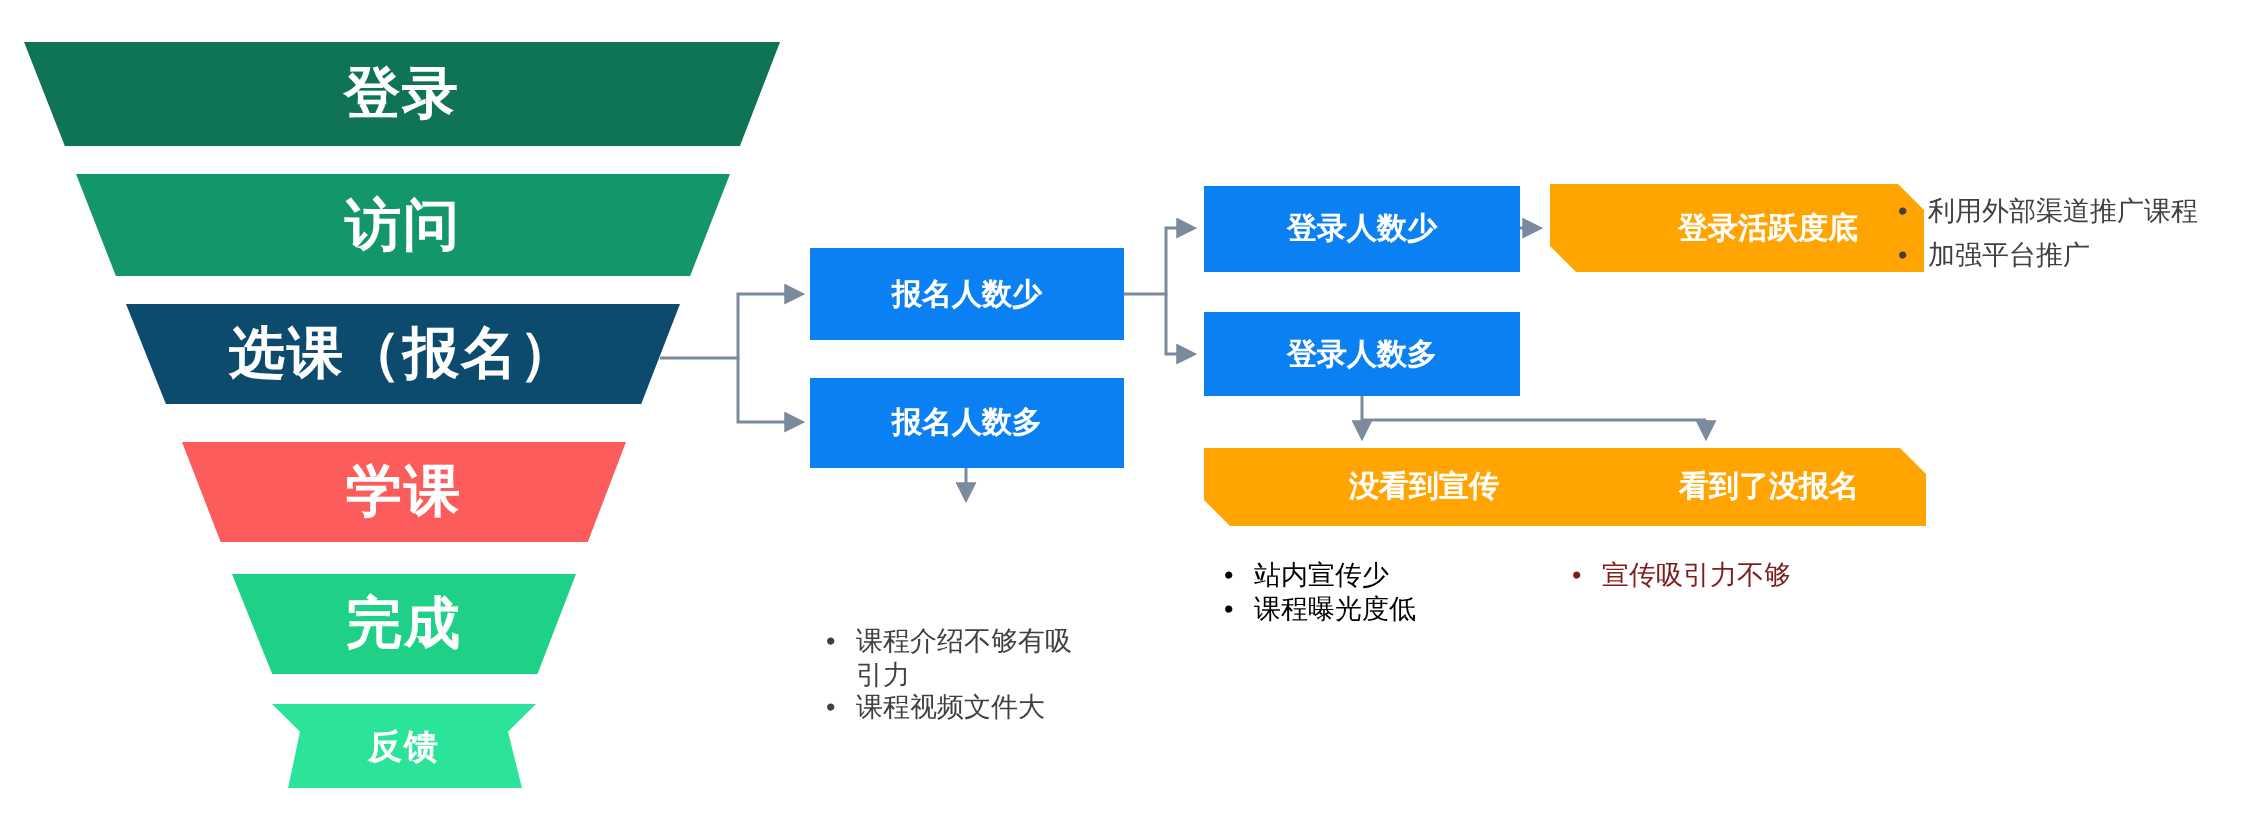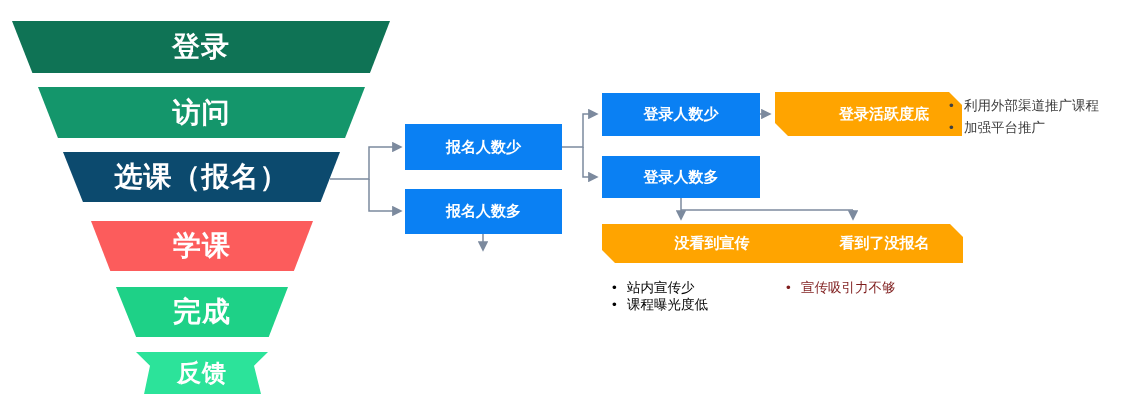--- a/index.html
+++ b/index.html
@@ -7,21 +7,21 @@
   #stage{position:relative;width:1127px;height:417px;background:#ffffff;overflow:hidden;}
 
   
   .funnel-level{position:absolute;display:flex;align-items:center;justify-content:center;
     color:#ffffff;font-weight:700;font-size:28px;letter-spacing:1px;}
   .fl-1{left:12px;top:21px;width:378px;height:52px;clip-path:polygon(0 0,100% 0,94.7% 100%,5.4% 100%);}
   .fl-2{left:38px;top:87px;width:327px;height:51px;clip-path:polygon(0 0,100% 0,93.9% 100%,6.1% 100%);}
   .fl-3{left:63px;top:152px;width:277px;height:50px;clip-path:polygon(0 0,100% 0,93% 100%,7.2% 100%);}
   .fl-4{left:91px;top:221px;width:222px;height:50px;clip-path:polygon(0 0,100% 0,91.4% 100%,8.7% 100%);}
   .fl-5{left:116px;top:287px;width:172px;height:50px;clip-path:polygon(0 0,100% 0,88.8% 100%,11.7% 100%);}
-  .fl-6{left:136px;top:352px;width:132px;height:42px;font-size:24px;
+  .fl-6{left:136px;top:352px;width:132px;height:42px;font-size:17px;
     clip-path:polygon(0 0,100% 0,89.4% 33%,94.7% 100%,6.1% 100%,10.6% 33%);}
 
   
   .flow-box{position:absolute;display:flex;align-items:center;justify-content:center;
     color:#ffffff;font-weight:700;font-size:15px;white-space:nowrap;}
   .bevel{clip-path:polygon(0 0,calc(100% - 13px) 0,100% 13px,100% 100%,13px 100%,0 calc(100% - 13px));padding-left:31px;}
   .bx-signup-few{left:405px;top:124px;width:157px;height:46px;}
   .bx-signup-many{left:405px;top:189px;width:157px;height:45px;}
   .bx-login-few{left:602px;top:93px;width:158px;height:43px;}
   .bx-login-many{left:602px;top:156px;width:158px;height:42px;}
@@ -119,14 +119,20 @@
     <ul>
       <li>站内宣传少</li>
       <li>课程曝光度低</li>
     </ul>
   </div>
   <div class="note nt-saw-no" style="color: #7f1d1d;">
     <ul>
       <li>宣传吸引力不够</li>
     </ul>
   </div>
+  <div class="note nt-no-study" style="color: rgb(64, 64, 64);">
+    <ul>
+      <li>课程介绍不够有吸引力</li>
+      <li>课程视频文件大</li>
+    </ul>
+  </div>
 
 </div>
 
 </body></html>

